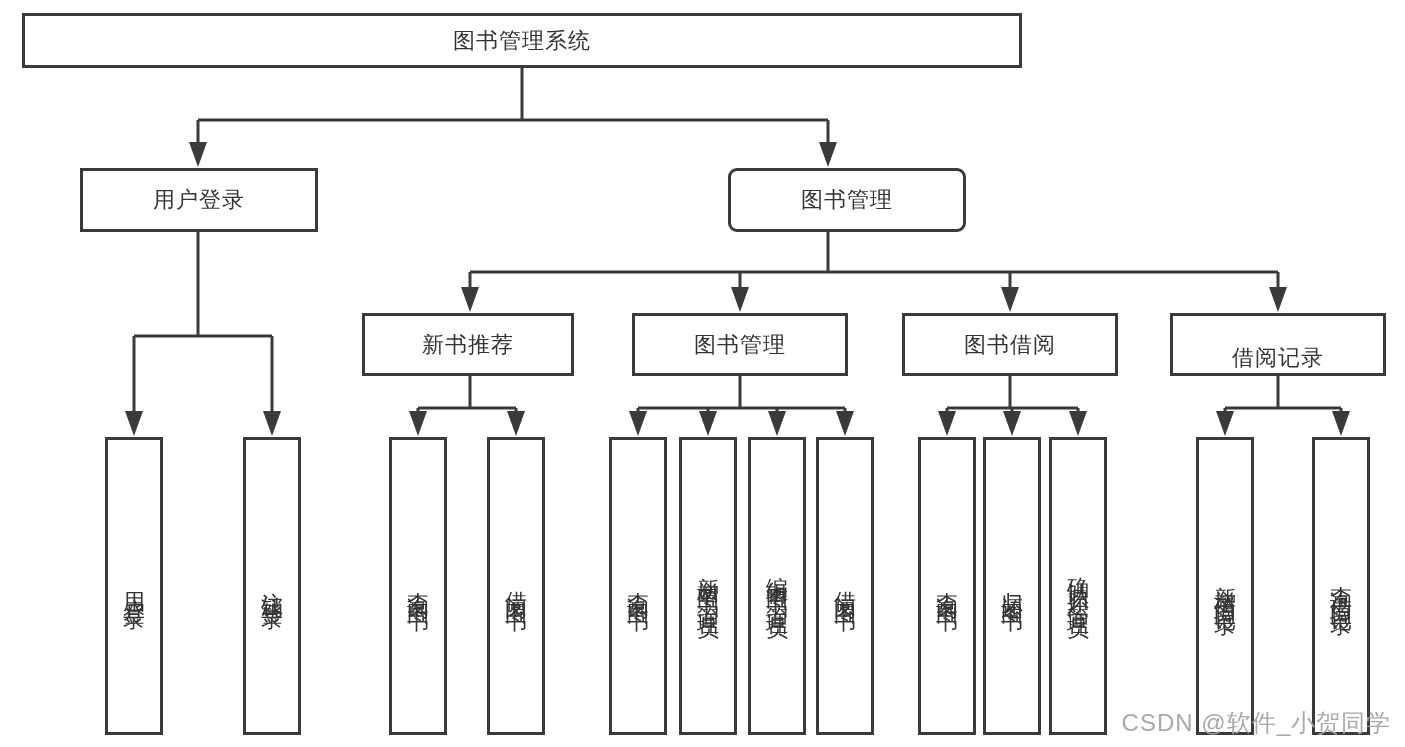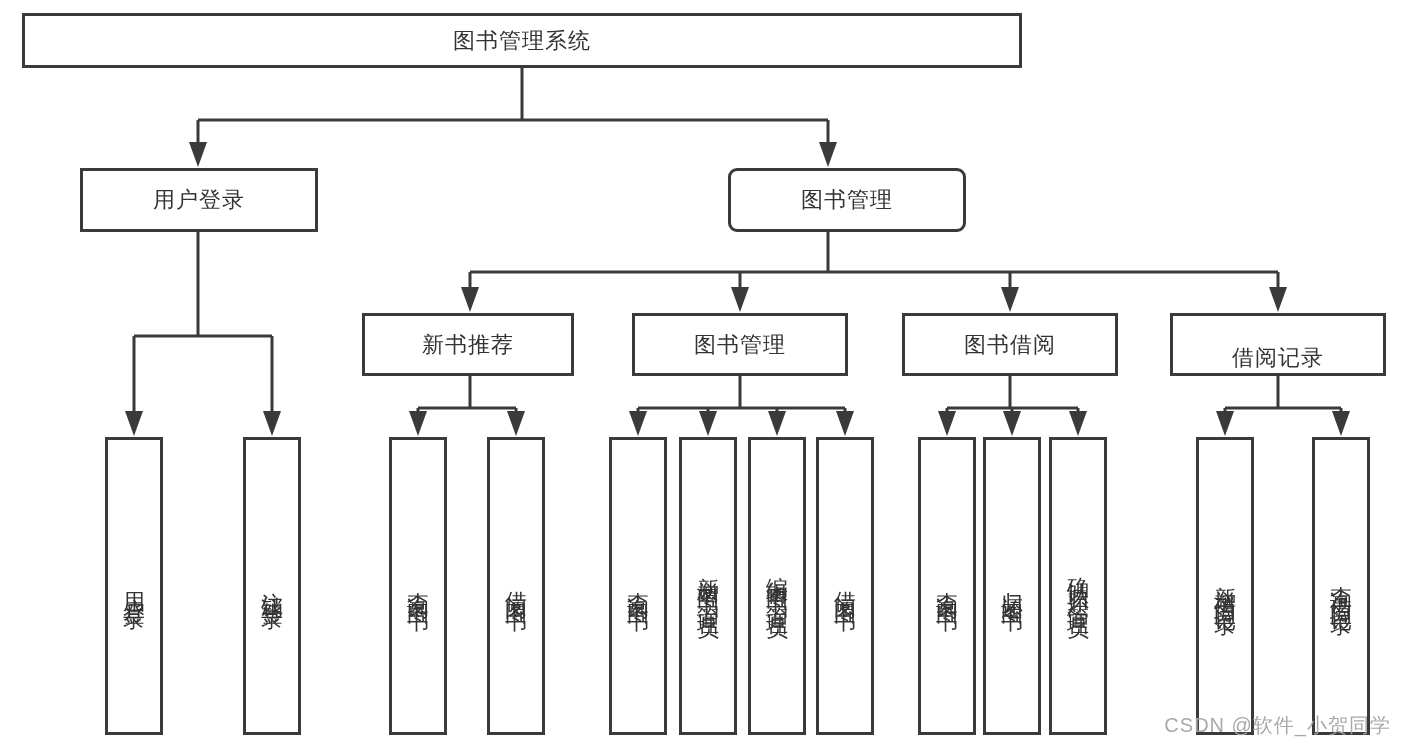--- a/index.html
+++ b/index.html
@@ -34,21 +34,21 @@
     writing-mode: vertical-rl;
     text-orientation: mixed;
     letter-spacing: 6px;
     line-height: 1;
     white-space: nowrap;
   }
   .watermark {
     position: absolute;
     right: 14px;
     bottom: 8px;
-    font-size: 20px;
+    font-size: 24px;
     color: rgba(164,164,164,0.95);
     letter-spacing: 1px;
     white-space: nowrap;
   }
 </style>
 </head>
 <body>
 
 <div class="canvas">
 

